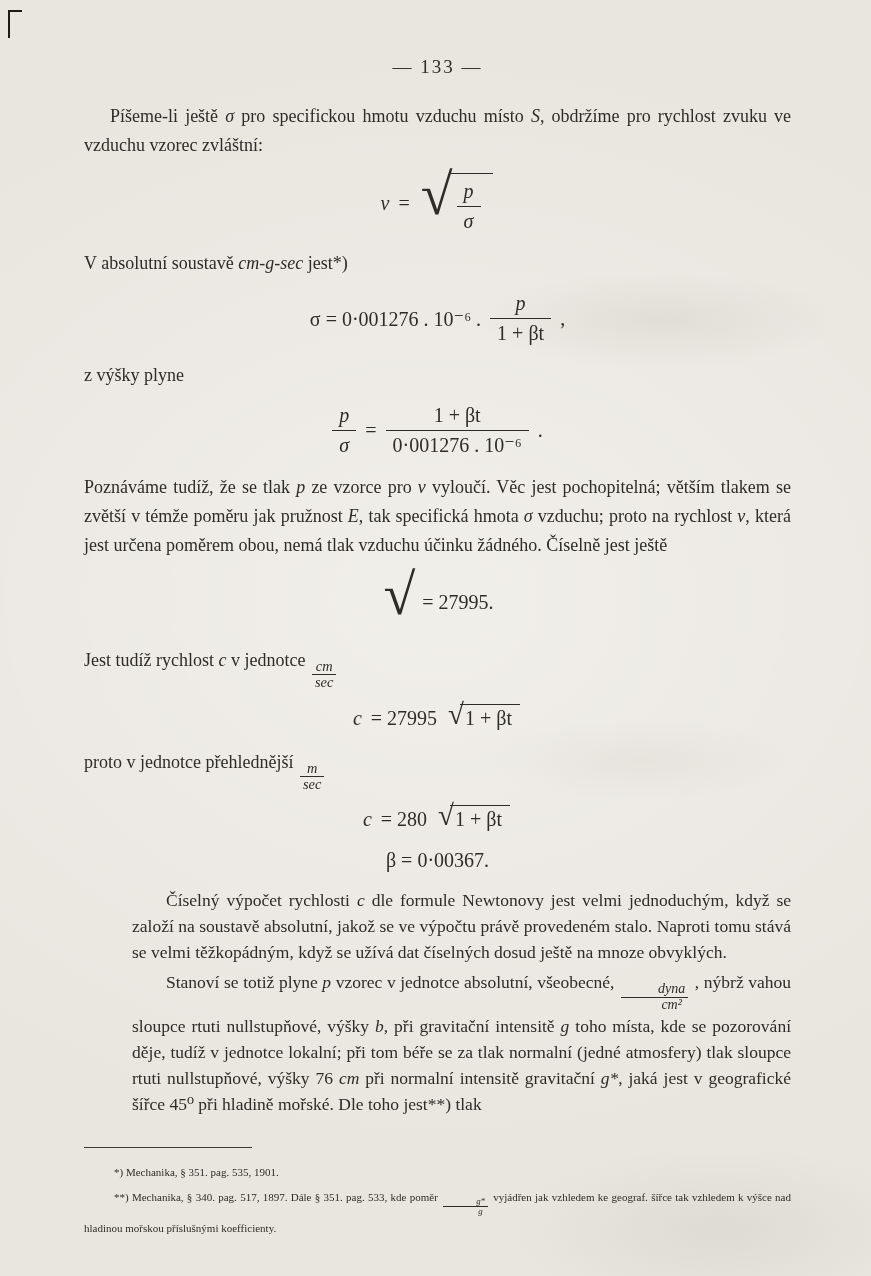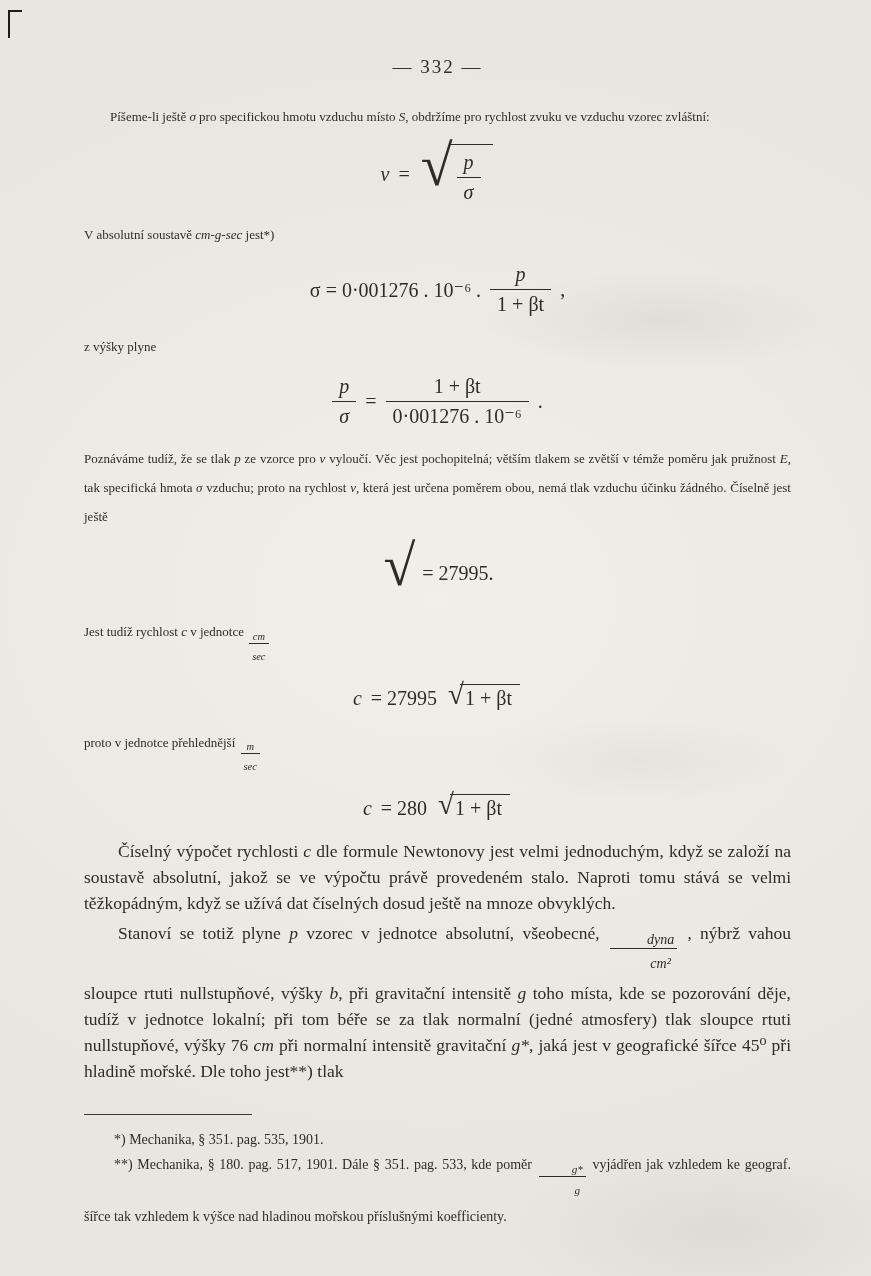--- a/index.html
+++ b/index.html
@@ -22,65 +22,65 @@
     box-sizing:border-box;
   }
   .corner-mark{
     position:absolute;top:10px;left:8px;width:12px;height:26px;
     border-left:2.5px solid #1d1b18;border-top:2.5px solid #1d1b18;
   }
   .page-number{
     text-align:center;font-size:19px;letter-spacing:2px;
     margin:0 0 24px 0;
   }
-  p{margin:0;font-size:13px;line-height:29px;text-align:justify;}
+  p{margin:0;font-size:18px;line-height:29px;text-align:justify;}
   p.indent{text-indent:26px;}
   p.small{font-size:17.5px;line-height:26px;}
-  p.small.indent{text-indent:34px;}
+  p.small.indent{text-indent:34px;margin-left:48px;}
   .it{font-style:italic;}
   .mi{}
 
   .formula{
     display:flex;justify-content:center;align-items:center;
     gap:9px;font-size:20px;margin:13px 0 15px 0;
   }
   .frac{
     display:inline-flex;flex-direction:column;text-align:center;
     vertical-align:middle;line-height:1.25;
   }
   .frac .num{padding:0 7px 2px 7px;}
   .frac .den{border-top:1.7px solid #2e2c28;padding:2px 7px 0 7px;}
 
   .ifrac{
     display:inline-flex;flex-direction:column;text-align:center;
     vertical-align:-35%;line-height:1.05;font-size:0.8em;padding:0 2px;
   }
   .ifrac .num{padding:0 3px;}
-  .ifrac .den{border-top:1px solid #2e2c28;padding:8px 3px;}
+  .ifrac .den{border-top:1px solid #2e2c28;padding:0 3px;}
 
   .sqrt{display:inline-flex;align-items:flex-start;vertical-align:middle;margin:0 2px;}
   .sqrt .radical{line-height:1;margin-right:-4px;position:relative;}
   .sqrt .sqrt-body{border-top:1.9px solid #2e2c28;display:inline-flex;align-items:center;}
   .sqrt-lg .radical{font-size:58px;top:-7px;}
   .sqrt-lg .sqrt-body{padding:5px 12px 0 8px;min-height:52px;}
   .sqrt-sm .radical{font-size:29px;top:-4px;}
   .sqrt-sm .sqrt-body{padding:2px 8px 1px 5px;}
 
   .fn-sep{width:168px;border:0;border-top:1.3px solid #3a3834;margin:30px 0 12px 0;}
-  p.fn{font-size:14px;line-height:25px;}
+  p.fn{font-size:11px;line-height:25px;}
   p.fn.indent{text-indent:30px;}
   .spacer-sm{height:4px;}
 </style>
 </head>
 <body>
 
 <div id="paper">
   <div class="corner-mark"></div>
 
-  <div class="page-number">— 332 —</div>
+  <div class="page-number">— 133 —</div>
 
   <p class="indent"><span>Píšeme-li ještě </span><span class="it">σ</span><span> pro specifickou hmotu vzduchu místo </span><span class="it">S</span><span>, obdržíme pro rychlost zvuku ve vzduchu vzorec zvláštní:</span></p>
 
   <div class="formula">
     <span class="it">v</span>
     <span>=</span>
     <span class="sqrt sqrt-lg">
       <span class="radical">√</span>
       <span class="sqrt-body">
         <span class="frac">
@@ -147,28 +147,31 @@
 
   <div class="formula">
     <span class="it">c</span>
     <span>= 280</span>
     <span class="sqrt sqrt-sm">
       <span class="radical">√</span>
       <span class="sqrt-body mi">1 + βt</span>
     </span>
   </div>
 
+  <div class="formula">
+    <span class="mi">β = 0·00367.</span>
+  </div>
 
   <p class="small indent"><span>Číselný výpočet rychlosti </span><span class="it">c</span><span> dle formule Newtonovy jest velmi jednoduchým, když se založí na soustavě absolutní, jakož se ve výpočtu právě provedeném stalo. Naproti tomu stává se velmi těžkopádným, když se užívá dat číselných dosud ještě na mnoze obvyklých.</span></p>
   <div class="spacer-sm"></div>
   <p class="small indent"><span>Stanoví se totiž plyne </span><span class="it">p</span><span> vzorec v jednotce absolutní, všeobecné, </span><span class="ifrac it">
         <span class="num">dyna</span>
         <span class="den">cm²</span>
       </span><span> , nýbrž vahou sloupce rtuti nullstupňové, výšky </span><span class="it">b</span><span>, při gravitační intensitě </span><span class="it">g</span><span> toho místa, kde se pozorování děje, tudíž v jednotce lokalní; při tom béře se za tlak normalní (jedné atmosfery) tlak sloupce rtuti nullstupňové, výšky 76 </span><span class="it">cm</span><span> při normalní intensitě gravitační </span><span class="it">g*</span><span>, jaká jest v geografické šířce 45⁰ při hladině mořské. Dle toho jest**) tlak</span></p>
 
   <hr class="fn-sep">
 
   <p class="fn indent"><span>*) Mechanika, § 351. pag. 535, 1901.</span></p>
-  <p class="fn indent"><span>**) Mechanika, § 180. pag. 517, 1901. Dále § 351. pag. 533, kde poměr </span><span class="ifrac it">
+  <p class="fn indent"><span>**) Mechanika, § 340. pag. 517, 1897. Dále § 351. pag. 533, kde poměr </span><span class="ifrac it">
         <span class="num">g*</span>
         <span class="den">g</span>
       </span><span> vyjádřen jak vzhledem ke geograf. šířce tak vzhledem k výšce nad hladinou mořskou příslušnými koefficienty.</span></p>
 </div>
 
 </body></html>

